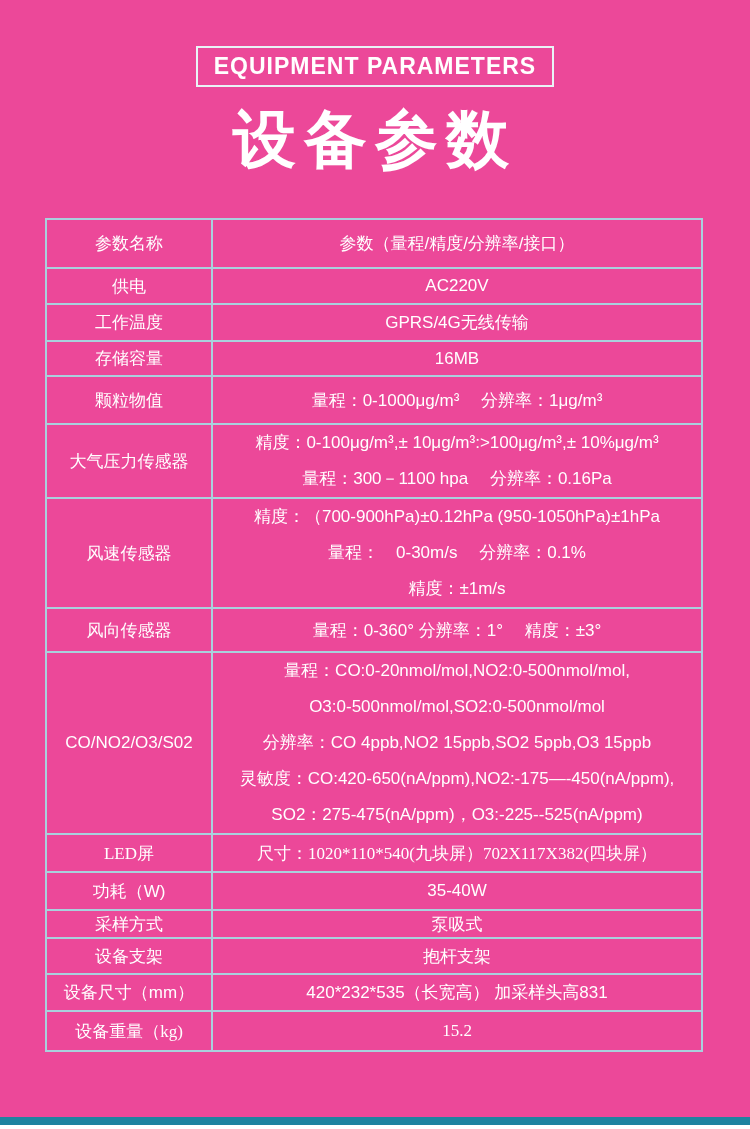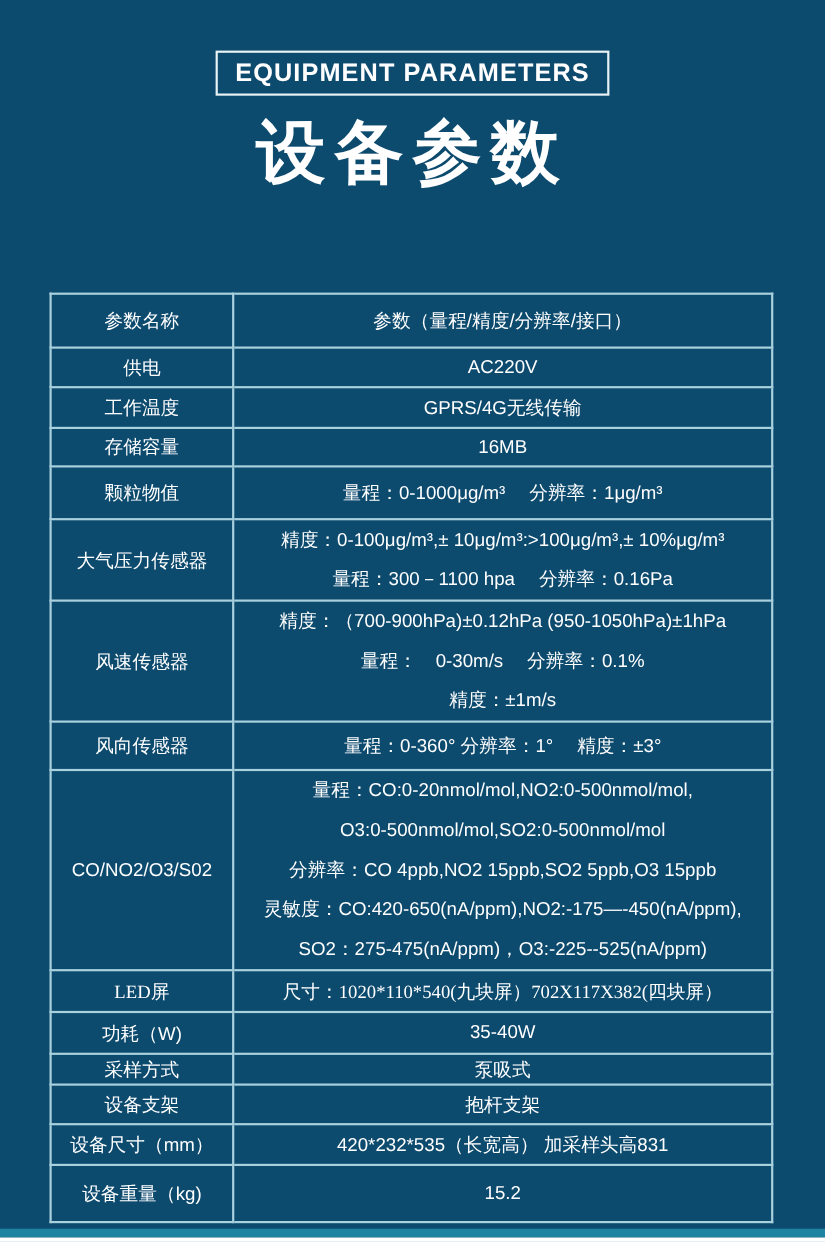--- a/index.html
+++ b/index.html
@@ -3,21 +3,21 @@
 <meta charset="utf-8">
 <style>
   html,body{margin:0;padding:0;}
   body{
     width:750px;height:1129px;
     background:#2190a6;
     font-family:"Liberation Sans","DejaVu Sans",sans-serif;
     color:#ffffff;
     overflow:hidden;
   }
-  .page{position:relative;width:750px;height:1129px;background:#0c4a6e;}
+  .page{position:relative;width:750px;height:1129px;background:#ec4899;}
   .header{padding-top:46px;text-align:center;}
   .badge{
     display:inline-block;
     min-width:200px;
     border:2px solid #e9f3f6;
     padding:6px 16px;
     font-size:23px;
     font-weight:bold;
     letter-spacing:1px;
     line-height:25px;
@@ -29,21 +29,20 @@
     letter-spacing:8px;
     line-height:80px;
     text-align:center;
   }
   table.params{
     position:absolute;
     left:45px;top:218px;
     width:658px;
     border-collapse:collapse;
     table-layout:fixed;
-    margin-top:48px;
   }
   table.params td{
     border:2px solid #a9d0dd;
     padding:0;
     text-align:center;
     vertical-align:middle;
     font-size:17px;
     font-weight:normal;
   }
   td.label{width:164px;}
@@ -158,21 +157,21 @@
       <td class="value">
             <div class="single">抱杆支架</div>
           </td>
     </tr>
     <tr style="height:37px;">
       <td class="label">设备尺寸（mm）</td>
       <td class="value">
             <div class="single">420*232*535（长宽高）  加采样头高831</div>
           </td>
     </tr>
-    <tr style="height:52px;">
+    <tr style="height:40px;font-family:Liberation Serif, serif;">
       <td class="label">设备重量（kg)</td>
       <td class="value">
             <div class="single">15.2</div>
           </td>
     </tr>
   </tbody>
     </table>
 
   <div class="footer-strip"></div>
   <div class="bottom-margin"></div>

